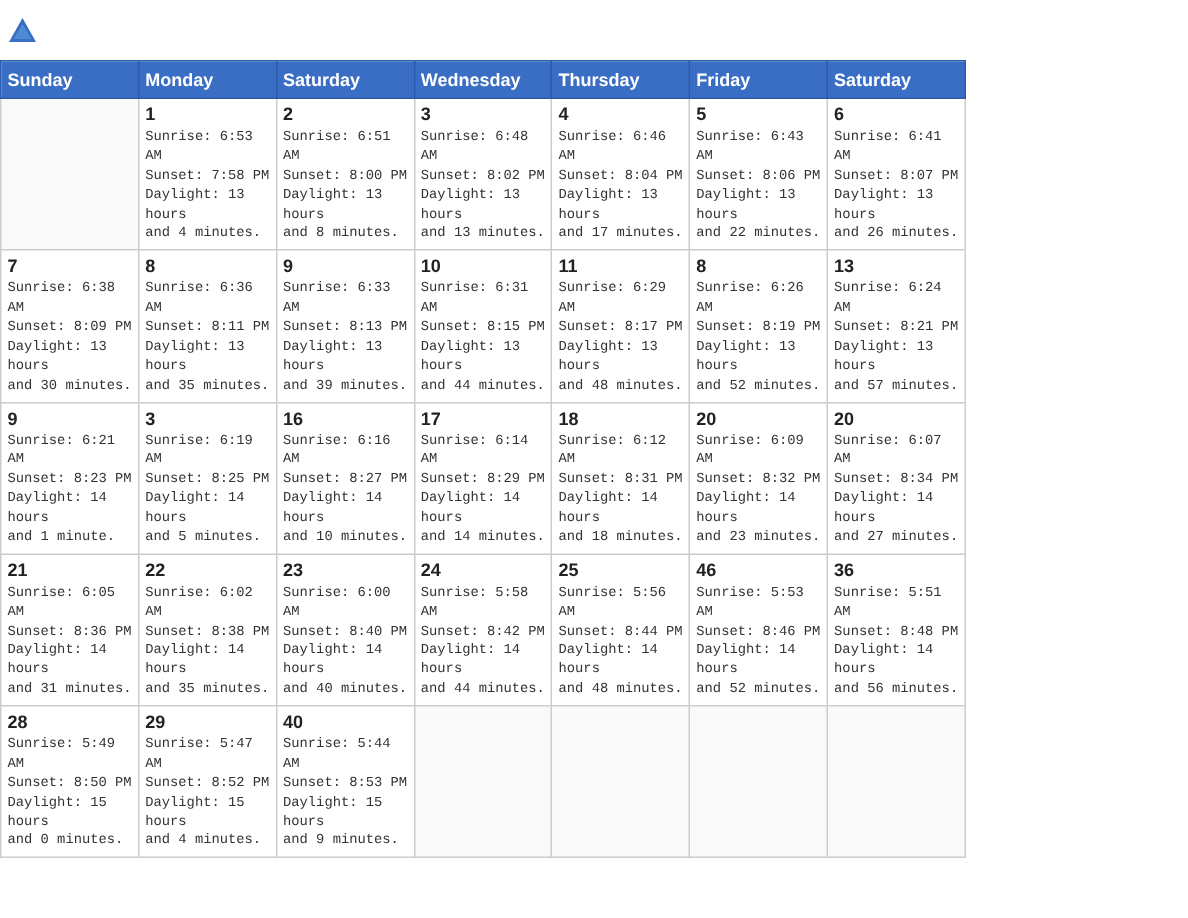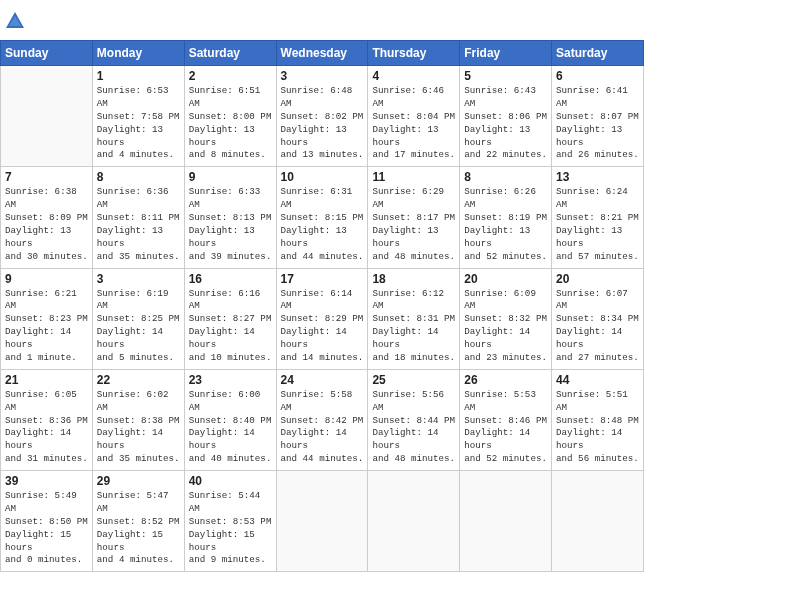--- a/index.html
+++ b/index.html
@@ -232,31 +232,31 @@
           </td>
           <td>
             <span class="day-num">24</span>
             <div class="cell-text">Sunrise: 5:58 AM<br>Sunset: 8:42 PM<br>Daylight: 14 hours<br>and 44 minutes.</div>
           </td>
           <td>
             <span class="day-num">25</span>
             <div class="cell-text">Sunrise: 5:56 AM<br>Sunset: 8:44 PM<br>Daylight: 14 hours<br>and 48 minutes.</div>
           </td>
           <td>
-            <span class="day-num">26</span>
+            <span class="day-num">46</span>
             <div class="cell-text">Sunrise: 5:53 AM<br>Sunset: 8:46 PM<br>Daylight: 14 hours<br>and 52 minutes.</div>
           </td>
           <td>
-            <span class="day-num">44</span>
+            <span class="day-num">36</span>
             <div class="cell-text">Sunrise: 5:51 AM<br>Sunset: 8:48 PM<br>Daylight: 14 hours<br>and 56 minutes.</div>
           </td>
         </tr>
         <tr>
           <td>
-            <span class="day-num">39</span>
+            <span class="day-num">28</span>
             <div class="cell-text">Sunrise: 5:49 AM<br>Sunset: 8:50 PM<br>Daylight: 15 hours<br>and 0 minutes.</div>
           </td>
           <td>
             <span class="day-num">29</span>
             <div class="cell-text">Sunrise: 5:47 AM<br>Sunset: 8:52 PM<br>Daylight: 15 hours<br>and 4 minutes.</div>
           </td>
           <td>
             <span class="day-num">40</span>
             <div class="cell-text">Sunrise: 5:44 AM<br>Sunset: 8:53 PM<br>Daylight: 15 hours<br>and 9 minutes.</div>
           </td>

